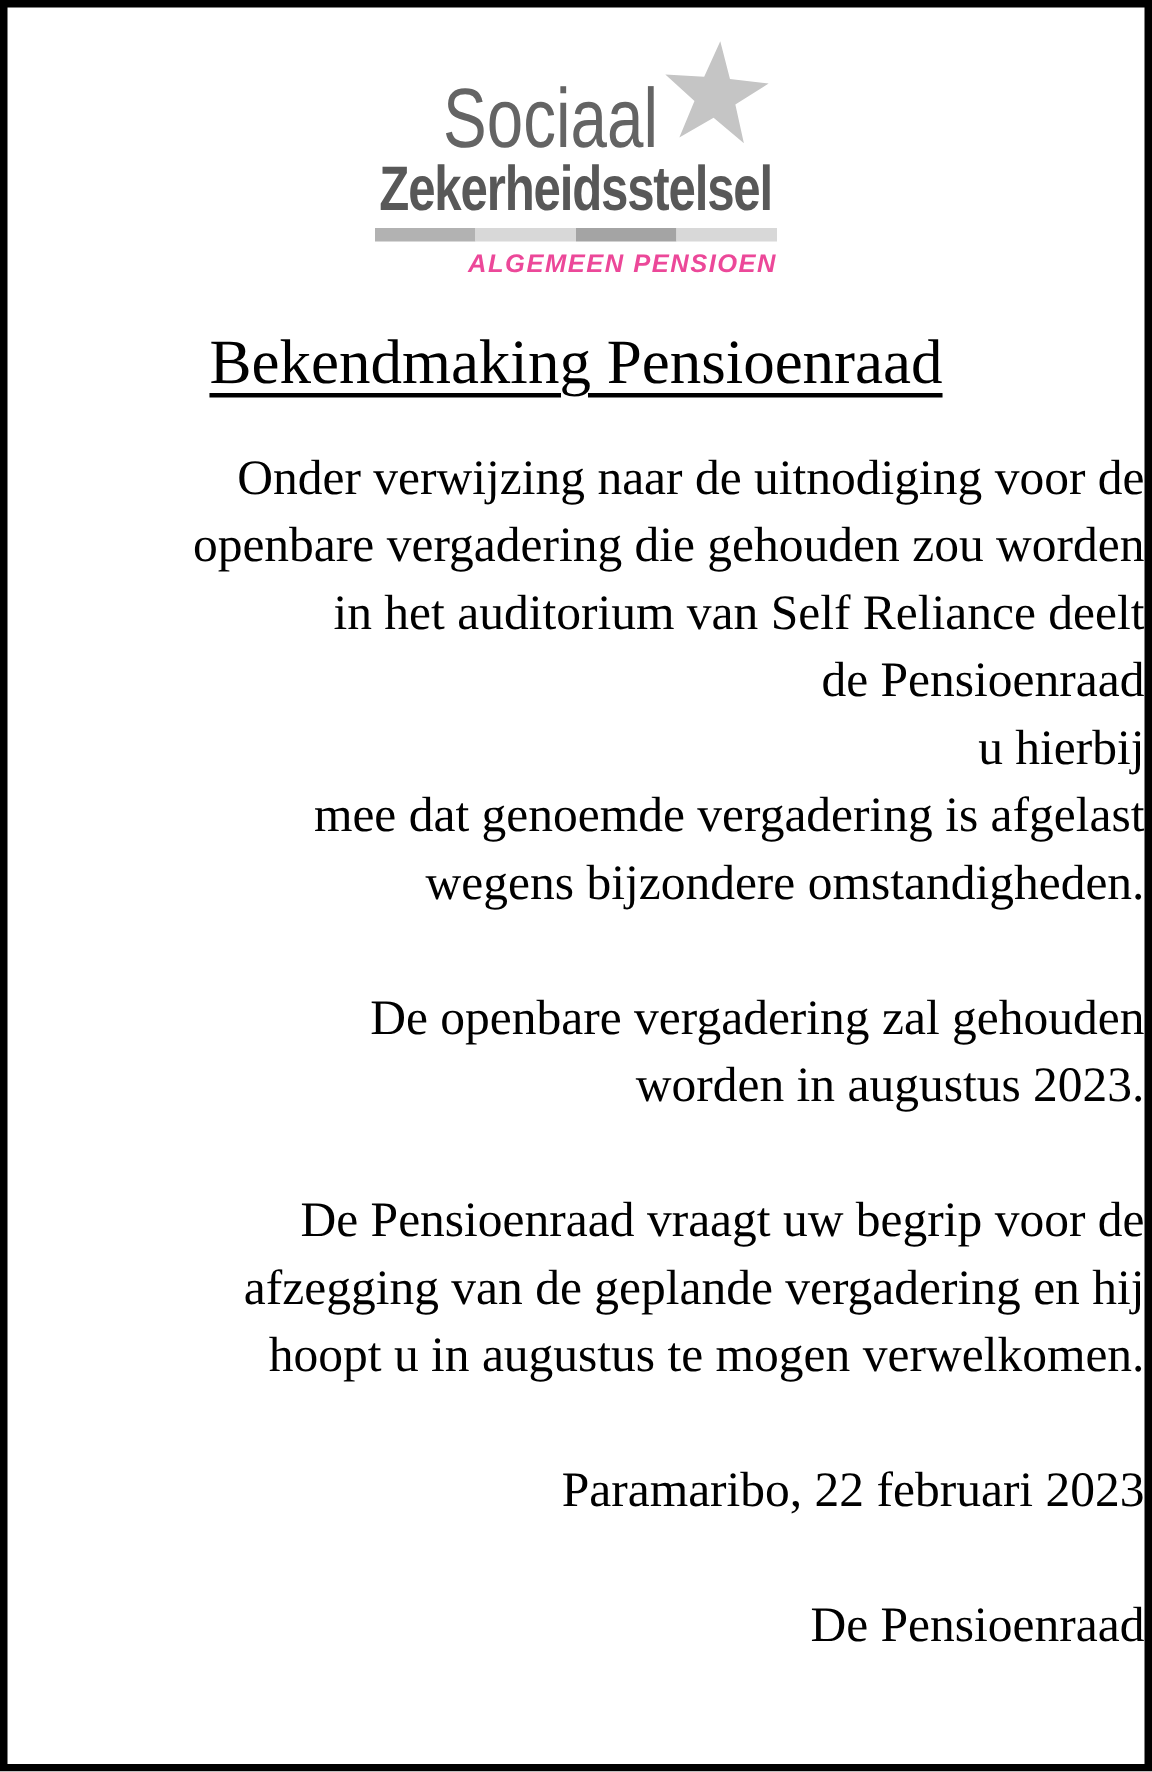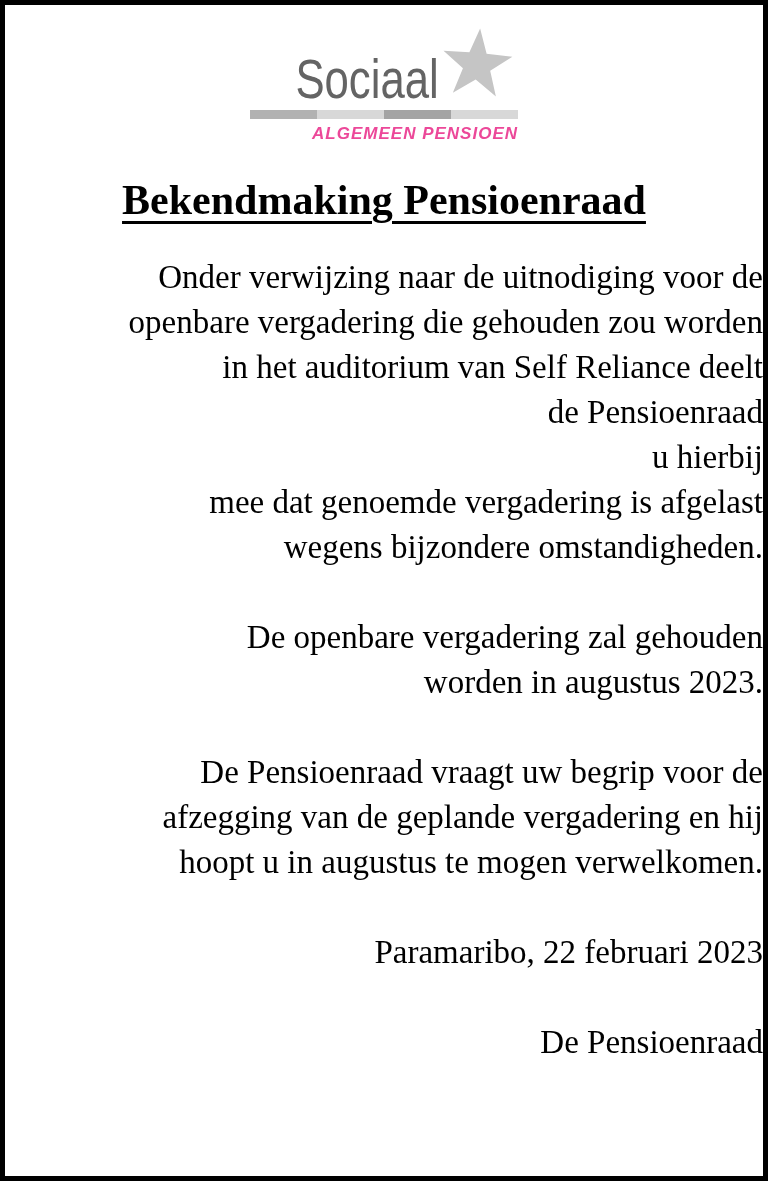--- a/index.html
+++ b/index.html
@@ -69,21 +69,21 @@
     font-weight: bold;
     font-size: 17px;
     letter-spacing: 1px;
     line-height: 1.2;
   }
 
   
   .title {
     margin: 32px 0 0 0;
     font-size: 42px;
-    font-weight: bold;
+    font-weight: normal;
     line-height: 1.15;
     text-decoration: underline;
     text-decoration-thickness: 3px;
     text-underline-offset: 7px;
   }
   .para {
     font-size: 33px;
     line-height: 45px;
     margin: 45px 0 0 0;
     text-align: right;
@@ -104,20 +104,23 @@
 <div class="page">
 
   <div class="logo">
     <div class="logo-top">
       <span class="logo-sociaal" style="color: rgb(100, 100, 100);">Sociaal</span>
       <span class="logo-star" style="color: rgb(197, 197, 197);">
         <svg width="72" height="70" viewBox="0 0 100 96" aria-hidden="true">
           <polygon fill="currentColor" points="50,0 62,34 98,35 69,57 80,92 50,71 20,92 31,57 2,35 38,34"></polygon>
         </svg>
       </span>
+    </div>
+    <div class="logo-zeker" style="color: rgb(88, 88, 88);">
+      <span>Zekerheidsstelsel</span>
     </div>
     <div class="logo-bar">
       <span style="background: rgb(178, 178, 178);"></span>
       <span style="background: rgb(216, 216, 216);"></span>
       <span style="background: rgb(164, 164, 164);"></span>
       <span style="background: rgb(216, 216, 216);"></span>
     </div>
     <div class="logo-tagline" style="color: #ec4899;">ALGEMEEN PENSIOEN</div>
   </div>
 

